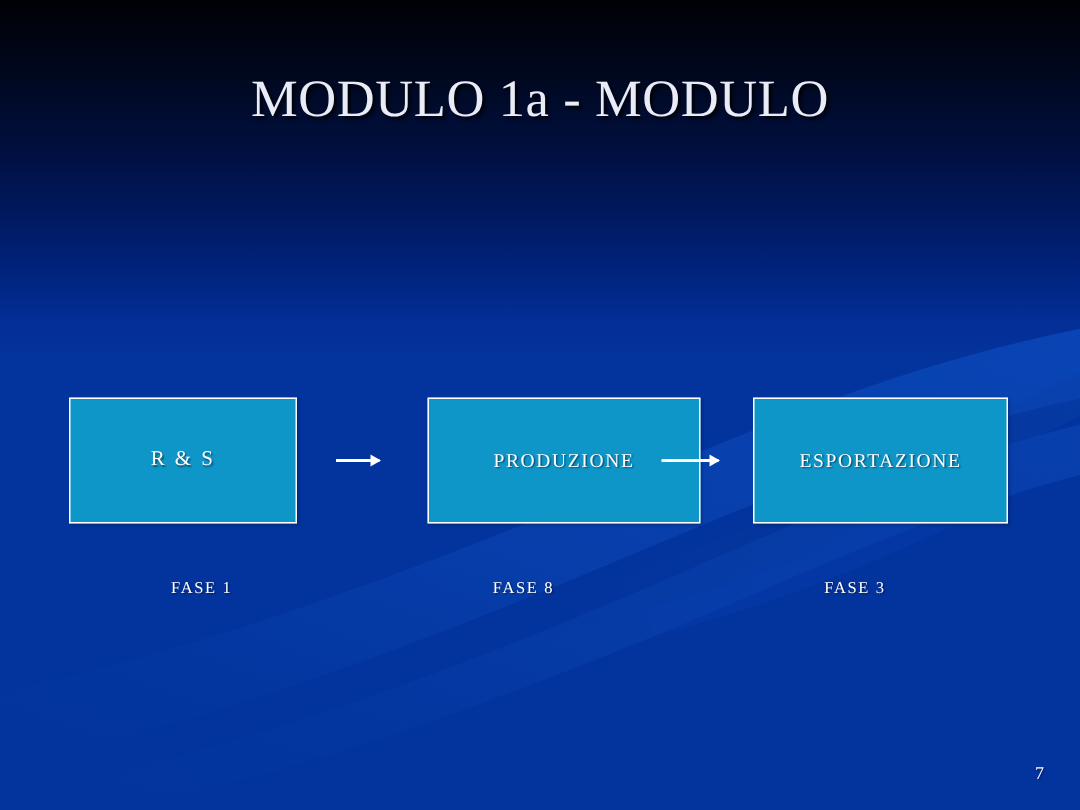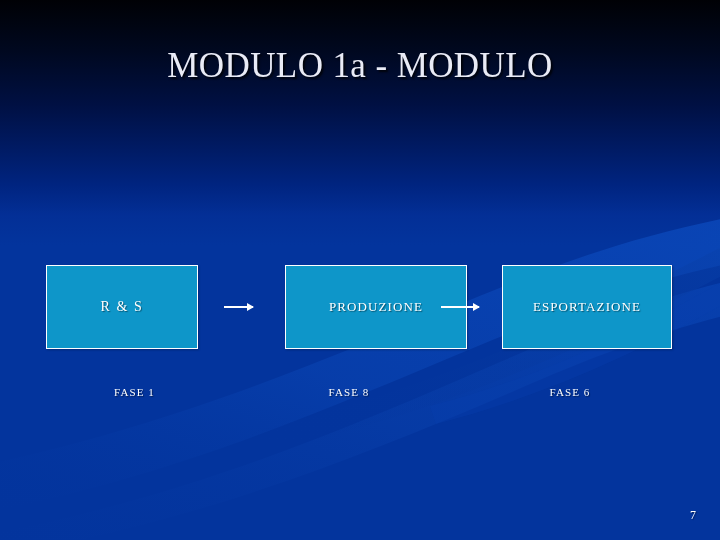--- a/index.html
+++ b/index.html
@@ -195,18 +195,18 @@
 
     <div class="node node-3">
       <span class="node-label">ESPORTAZIONE</span>
     </div>
 
   </div>
 
   <div class="phases">
     <div class="phase phase-1">FASE 1</div>
     <div class="phase phase-2">FASE 8</div>
-    <div class="phase phase-3">FASE 6</div>
+    <div class="phase phase-3">FASE 3</div>
   </div>
 
   <div class="page-number">7</div>
 
 </div>
 
 </body></html>

